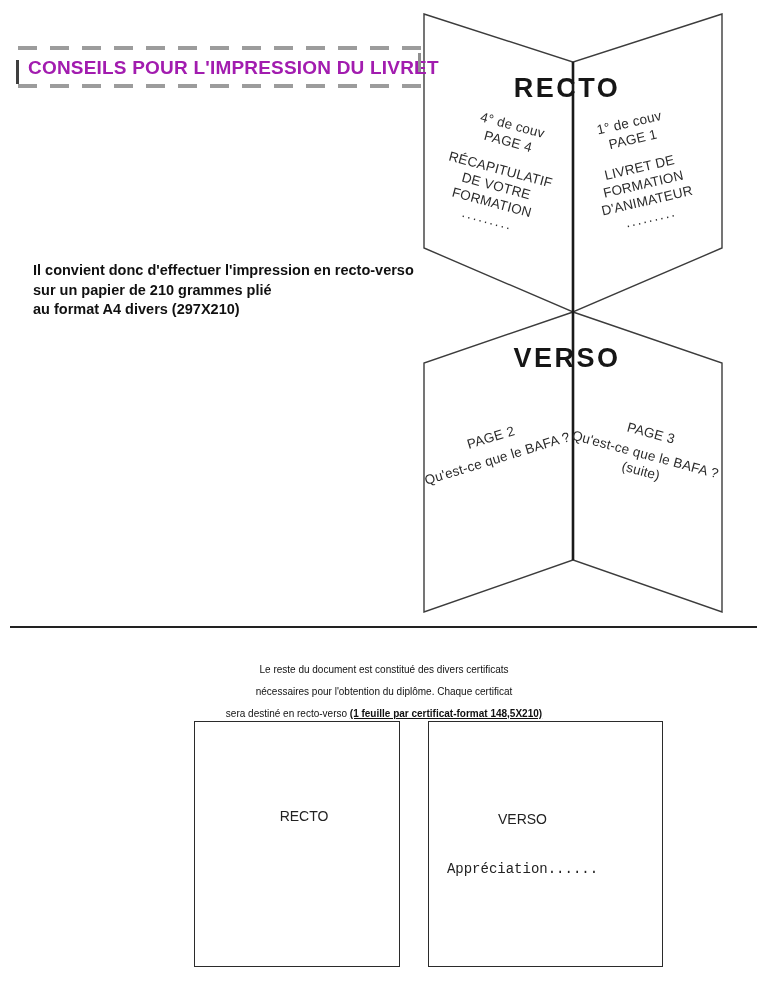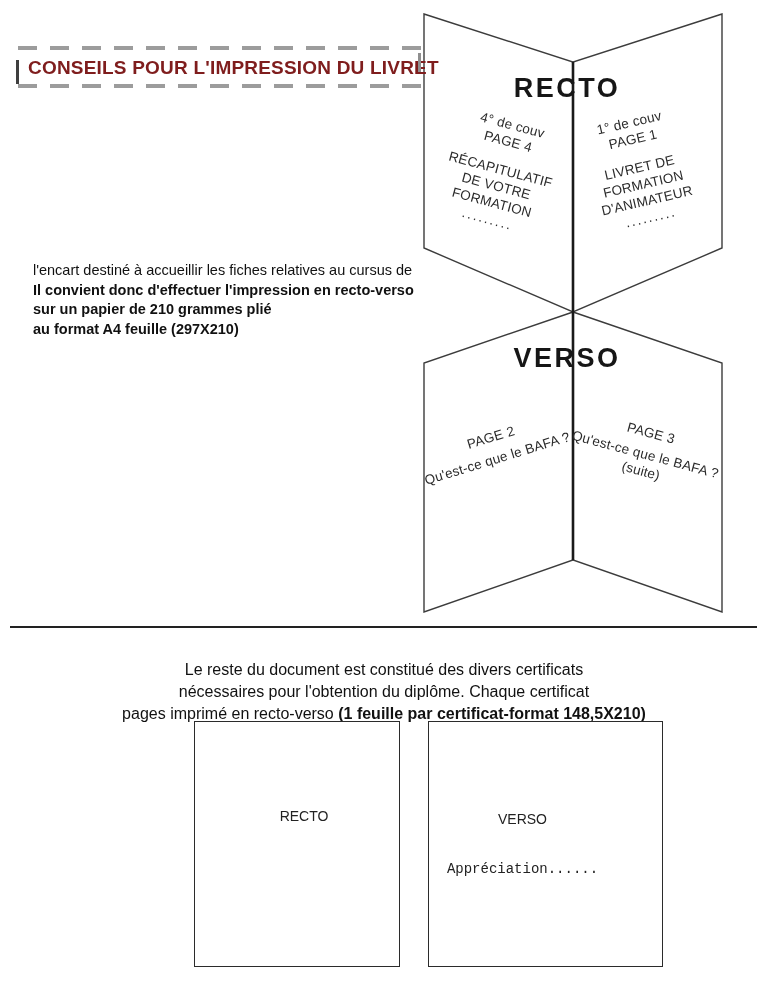--- a/index.html
+++ b/index.html
@@ -10,21 +10,21 @@
   }
   .abs{position:absolute;}
 
   
   .title-box{left:18px;top:46px;width:414px;height:42px;}
   .dash-row{position:absolute;left:0;width:100%;height:4px;
     background:repeating-linear-gradient(90deg,#9c9c9c 0 19px,transparent 19px 32px);}
   .dash-top{top:0;}
   .dash-bottom{bottom:0;}
   .page-title{position:absolute;left:10px;top:11px;font-size:19px;font-weight:bold;
-    letter-spacing:.2px;color:#7f1d1d;white-space:nowrap;}
+    letter-spacing:.2px;color:#a21caf;white-space:nowrap;}
   .tick{position:absolute;width:2.5px;}
   .tick-left{left:16px;top:60px;height:24px;background:#3f3f3f;}
   .tick-right{left:418px;top:53px;height:19px;background:#8f8f8f;}
 
   
   .intro{left:33px;top:261px;width:440px;font-size:14.5px;line-height:19.5px;color:#111;}
   .intro .bold{font-weight:bold;}
 
   
   svg.diagram{position:absolute;left:0;top:0;}
@@ -39,22 +39,22 @@
   .panel-text .group-gap{margin-top:12px;}
   .panel-text .sub-gap{margin-top:5px;}
   .panel-text .dots{letter-spacing:2px;}
   .pt-recto-left{left:500px;top:172px;transform:translate(-50%,-50%) rotate(15deg);}
   .pt-recto-right{left:640px;top:170px;transform:translate(-50%,-50%) rotate(-13deg);}
   .pt-verso-left{left:494px;top:448px;transform:translate(-50%,-50%) rotate(-17deg);}
   .pt-verso-right{left:646px;top:452px;transform:translate(-50%,-50%) rotate(15deg);}
 
   
   .cert-par{left:60px;top:659px;width:648px;text-align:center;
-    font-size:16px;line-height:22px;color:#111;}
-  .cert-par b{font-weight:bold;}
+    font-size:10px;line-height:22px;color:#111;}
+  .cert-par b{font-weight:bold;text-decoration:underline;}
   .card{border:1.6px solid #2b2b2b;background:#fff;}
   .card-recto{left:194px;top:721px;width:204px;height:244px;}
   .card-verso{left:428px;top:721px;width:233px;height:244px;}
   .card-label,.card-caption{position:absolute;width:100%;text-align:center;
     font-size:14px;color:#222;white-space:nowrap;}
   .card-recto .card-label{top:86px;left:7px;}
   .card-recto .card-caption{top:136px;left:7px;}
   .card-verso .card-label{top:89px;left:-23px;}
   .card-verso .card-caption{top:139px;left:-23px;font-family:Liberation Mono, monospace;}
 </style>
@@ -80,24 +80,23 @@
 
 <div class="abs title-box">
   <div class="dash-row dash-top"></div>
   <div class="dash-row dash-bottom"></div>
   <div class="page-title">CONSEILS POUR L'IMPRESSION DU LIVRET</div>
 </div>
 <div class="abs tick tick-left"></div>
 <div class="abs tick tick-right"></div>
 
 <div class="abs intro">
-  <div class="line">l'encart destiné à accueillir les fiches relatives au cursus de</div>
   <div class="line bold">Il convient donc d'effectuer l'impression en recto-verso</div>
   <div class="line bold">sur un papier de 210 grammes plié</div>
-  <div class="line bold">au format A4 feuille (297X210)</div>
+  <div class="line bold">au format A4 divers (297X210)</div>
 </div>
 
 <div class="abs fold-label" style="left:567px;top:73px;">RECTO</div>
 <div class="abs fold-label" style="left:567px;top:343px;">VERSO</div>
 
 <div class="abs panel-text pt-recto-left">
   <div>4° de couv</div>
   <div>PAGE 4</div>
   <div class="group-gap">RÉCAPITULATIF</div>
   <div>DE VOTRE</div>
@@ -121,21 +120,21 @@
 
 <div class="abs panel-text pt-verso-right">
   <div>PAGE 3</div>
   <div class="sub-gap">Qu'est-ce que le BAFA ?</div>
   <div>(suite)</div>
 </div>
 
 <div class="abs cert-par">
   <div>Le reste du document est constitué des divers certificats</div>
   <div>nécessaires pour l'obtention du diplôme. Chaque certificat</div>
-  <div><span>pages imprimé en recto-verso </span><b>(1 feuille par certificat-format 148,5X210)</b></div>
+  <div><span>sera destiné en recto-verso </span><b>(1 feuille par certificat-format 148,5X210)</b></div>
 </div>
 
 <div class="abs card card-recto">
   <div class="card-label">RECTO</div>
 </div>
 
 <div class="abs card card-verso">
   <div class="card-label">VERSO</div>
   <div class="card-caption">Appréciation......</div>
 </div>

